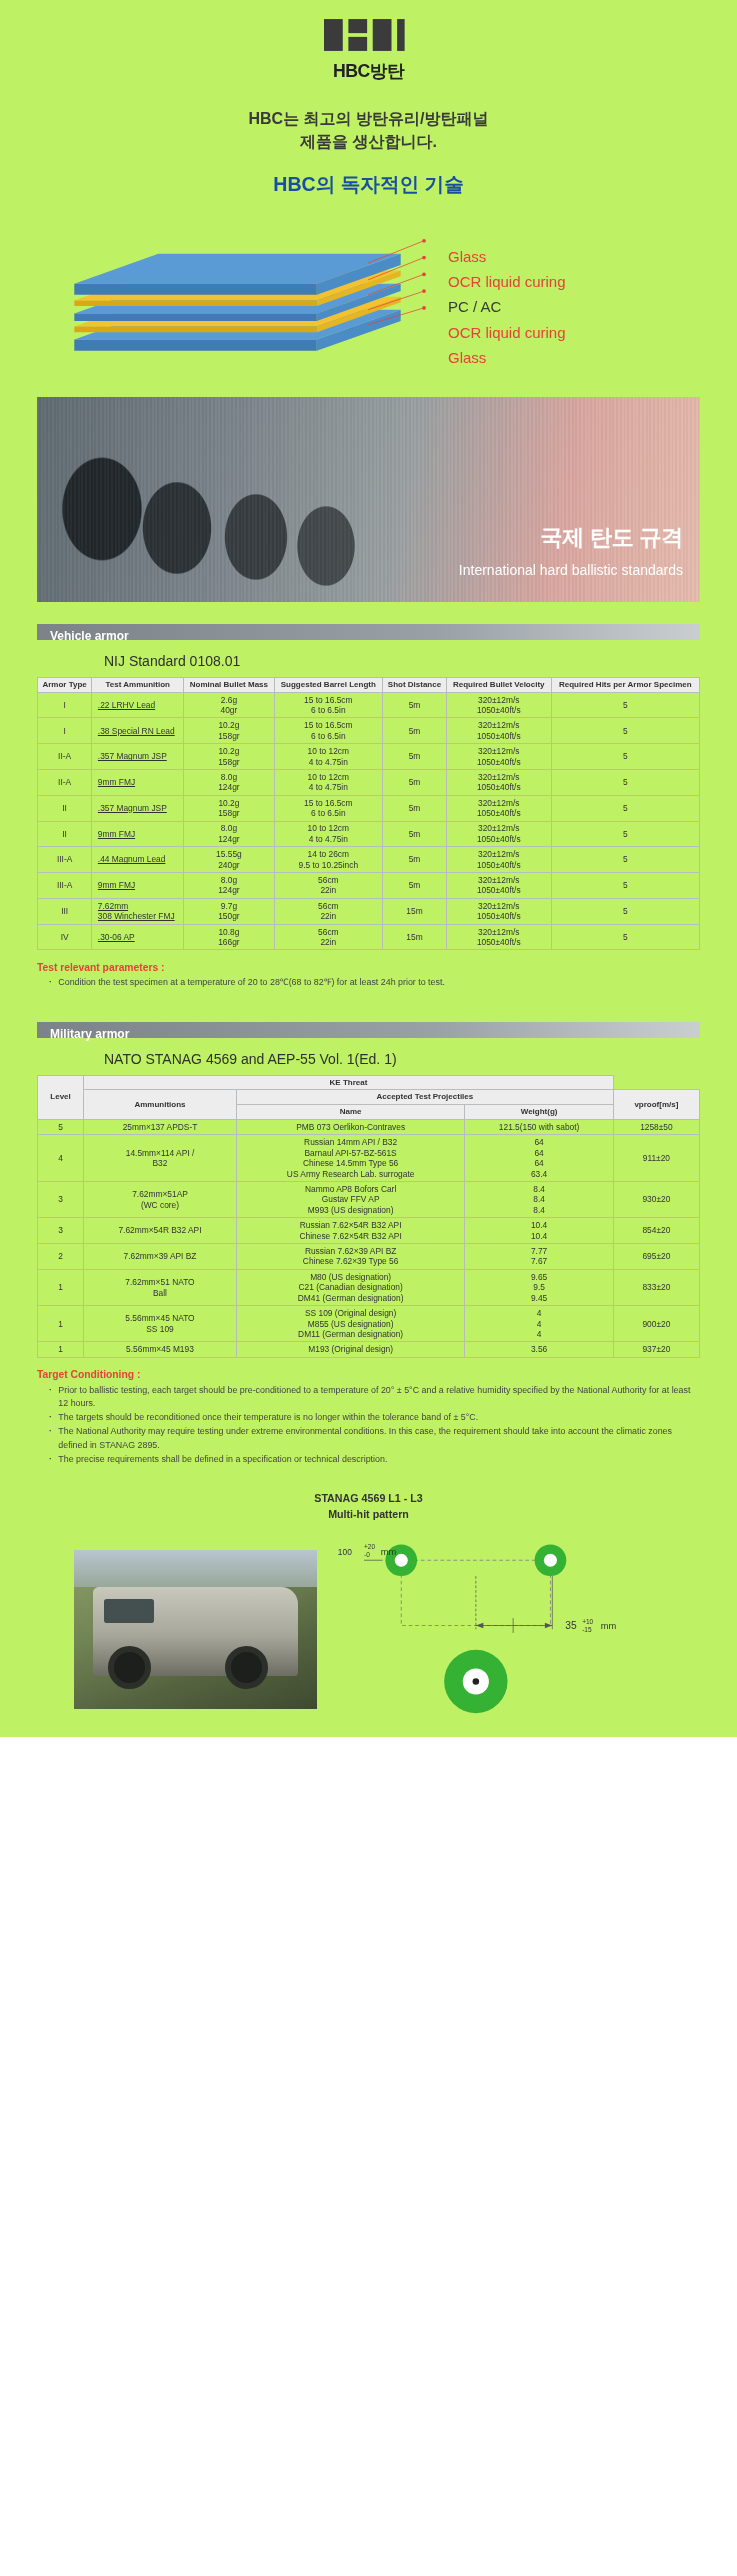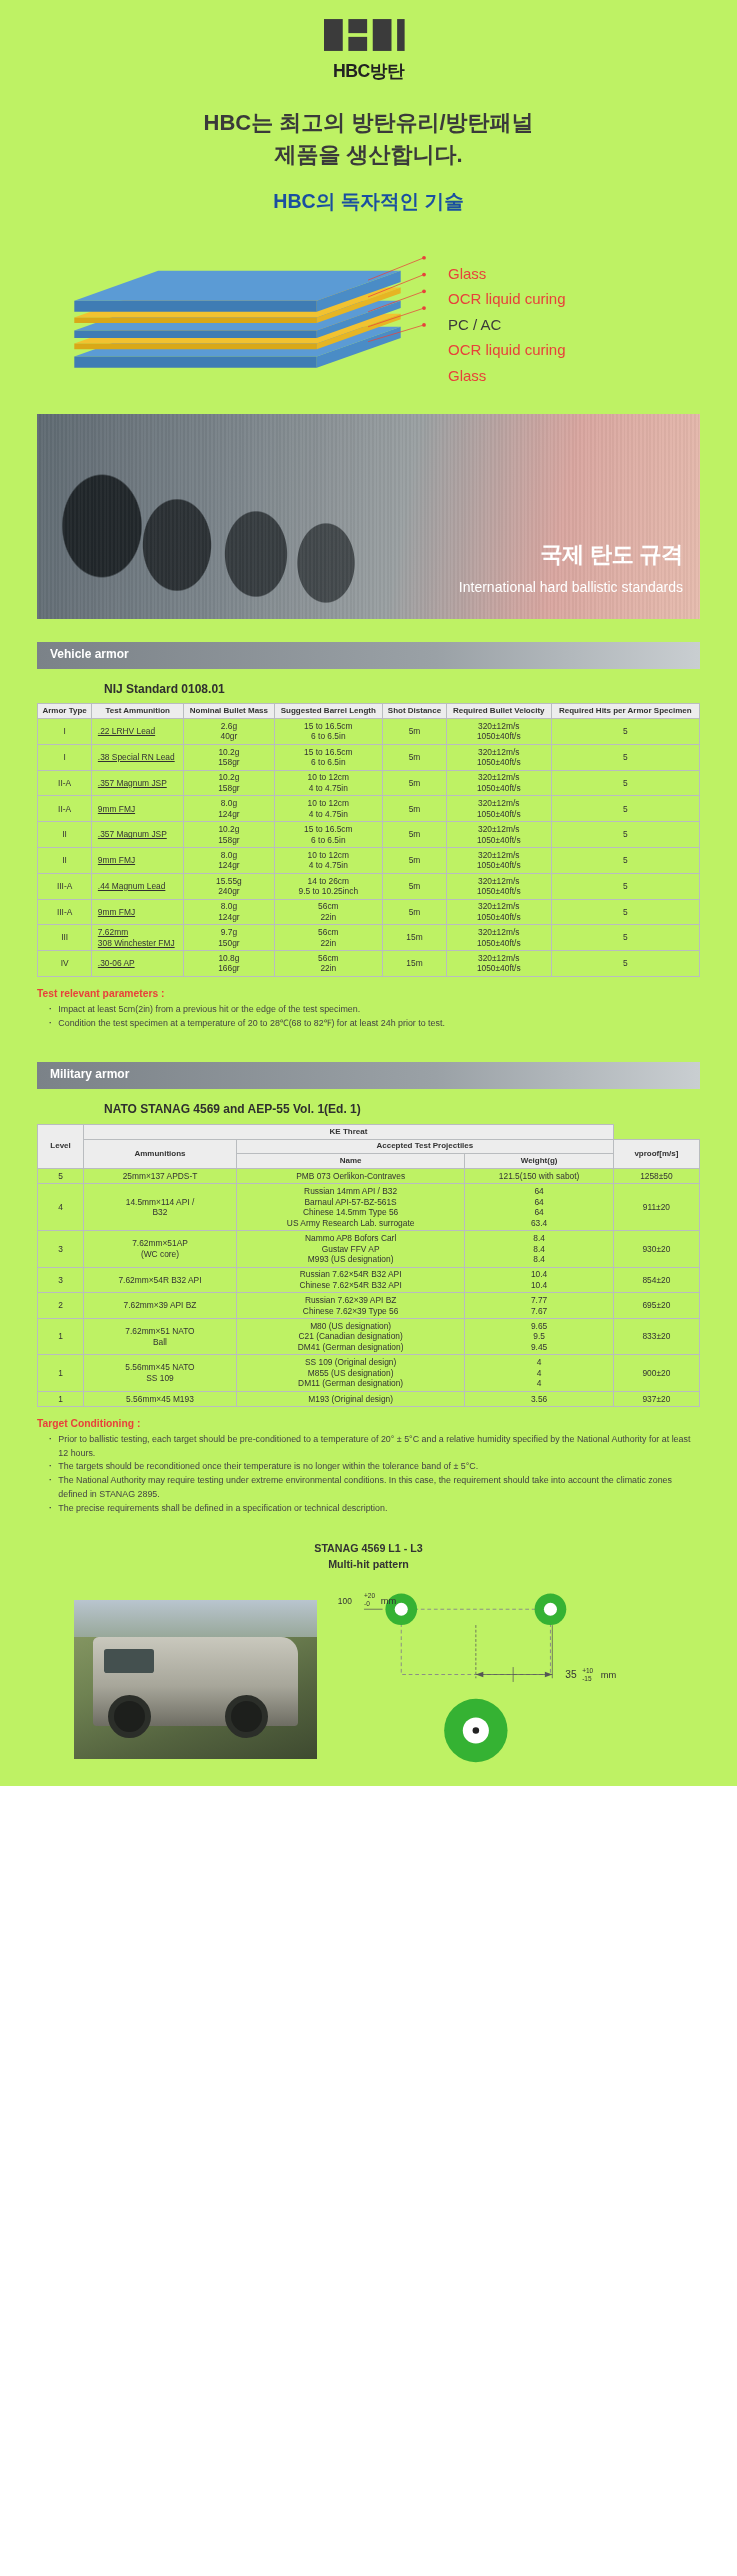--- a/index.html
+++ b/index.html
@@ -16,21 +16,21 @@
   .logo-wrap { text-align:center; padding-top: 18.7px; }
   .logo-bars { display:inline-block; }
   .logo-bars svg { display:block; margin: 0 auto 5.6px auto; }
   .logo-text { font-size: 17.7px; font-weight: bold; color:#2b2b2b; letter-spacing: -0.5px; }
   .logo-text .hbc { color:#222; }
   .logo-text .kr { color:#222; font-weight:bold; }
 
   
   .headline { text-align:center; margin-top: 24px; }
   .headline .l1, .headline .l2 {
-    font-size: 22px; font-weight: bold; color:#3a3a3a; line-height: 1.45;
+    font-size: 16px; font-weight: bold; color:#3a3a3a; line-height: 1.45;
   }
   .subhead {
     text-align:center; margin-top: 17px;
     font-size: 19.6px; font-weight: bold; color:#1a4fa0;
   }
 
   
   .layer-section { position:relative; height: 177px; margin-top: 13px; }
   .layer-svg { position:absolute; left: 37px; top: 9.3px; }
   .layer-labels { position:absolute; left: 448px; top: 9px; font-size: 15px; margin-top: 28px; }
@@ -59,26 +59,26 @@
     position:absolute; right: 17px; bottom: 49px;
     font-size: 22.4px; font-weight: bold; color:#fff; letter-spacing:-0.5px;
   }
   .banner .bsub {
     position:absolute; right: 17px; bottom: 24px;
     font-size: 14px; color:#fff;
   }
 
   
   .sec-bar {
-    margin: 22.4px 37px 0 37px; height: 27px; line-height: 24px;
+    margin: 22.4px 37px 0 37px; height: 16px; line-height: 24px;
     background: linear-gradient(90deg, #7b8288 0%, #9aa1a6 60%, #c9ced1 100%);
     color:#fff; font-size: 12px; font-weight:bold; padding-left: 13px;
   }
   .sec-title {
-    margin: 13px 37px 7.5px 56px; font-size: 12px; color:#2f2f2f; font-weight:bold;padding-left:48px;
+    margin: 13px 37px 7.5px 56px; font-size: 14px; color:#2f2f2f; font-weight:normal;padding-left:48px;
   }
 
   
   table.tbl {
     margin: 0 37px; border-collapse: collapse; width: 663px;
     font-size: 8.4px; color:#333;
   }
   table.tbl th, table.tbl td {
     border: 0.9px solid #b9bcbf; padding: 1.9px 2.8px; text-align:center; vertical-align:middle;
     line-height: 1.25;
@@ -314,21 +314,20 @@
           <td>56cm<br>22in</td>
           <td>15m</td>
           <td>320±12m/s<br>1050±40ft/s</td>
           <td>5</td>
         </tr>
       </tbody>
   </table>
 
   <div class="note-title">Test relevant parameters :</div>
   <ul class="notes" id="vehicle-notes">
-      <li>Impact at least 5cm(2in) from a previous hit or the edge of the test specimen.</li>
       <li>Condition the test specimen at a temperature of 20 to 28℃(68 to 82℉) for at least 24h prior to test.</li>
     </ul>
 
   <div class="sec-bar" style="margin-top:32px;">Military armor</div>
   <div class="sec-title">NATO STANAG 4569 and AEP-55 Vol. 1(Ed. 1)</div>
 
   <table class="tbl">
     <thead>
       <tr>
         <th rowspan="3">Level</th>

